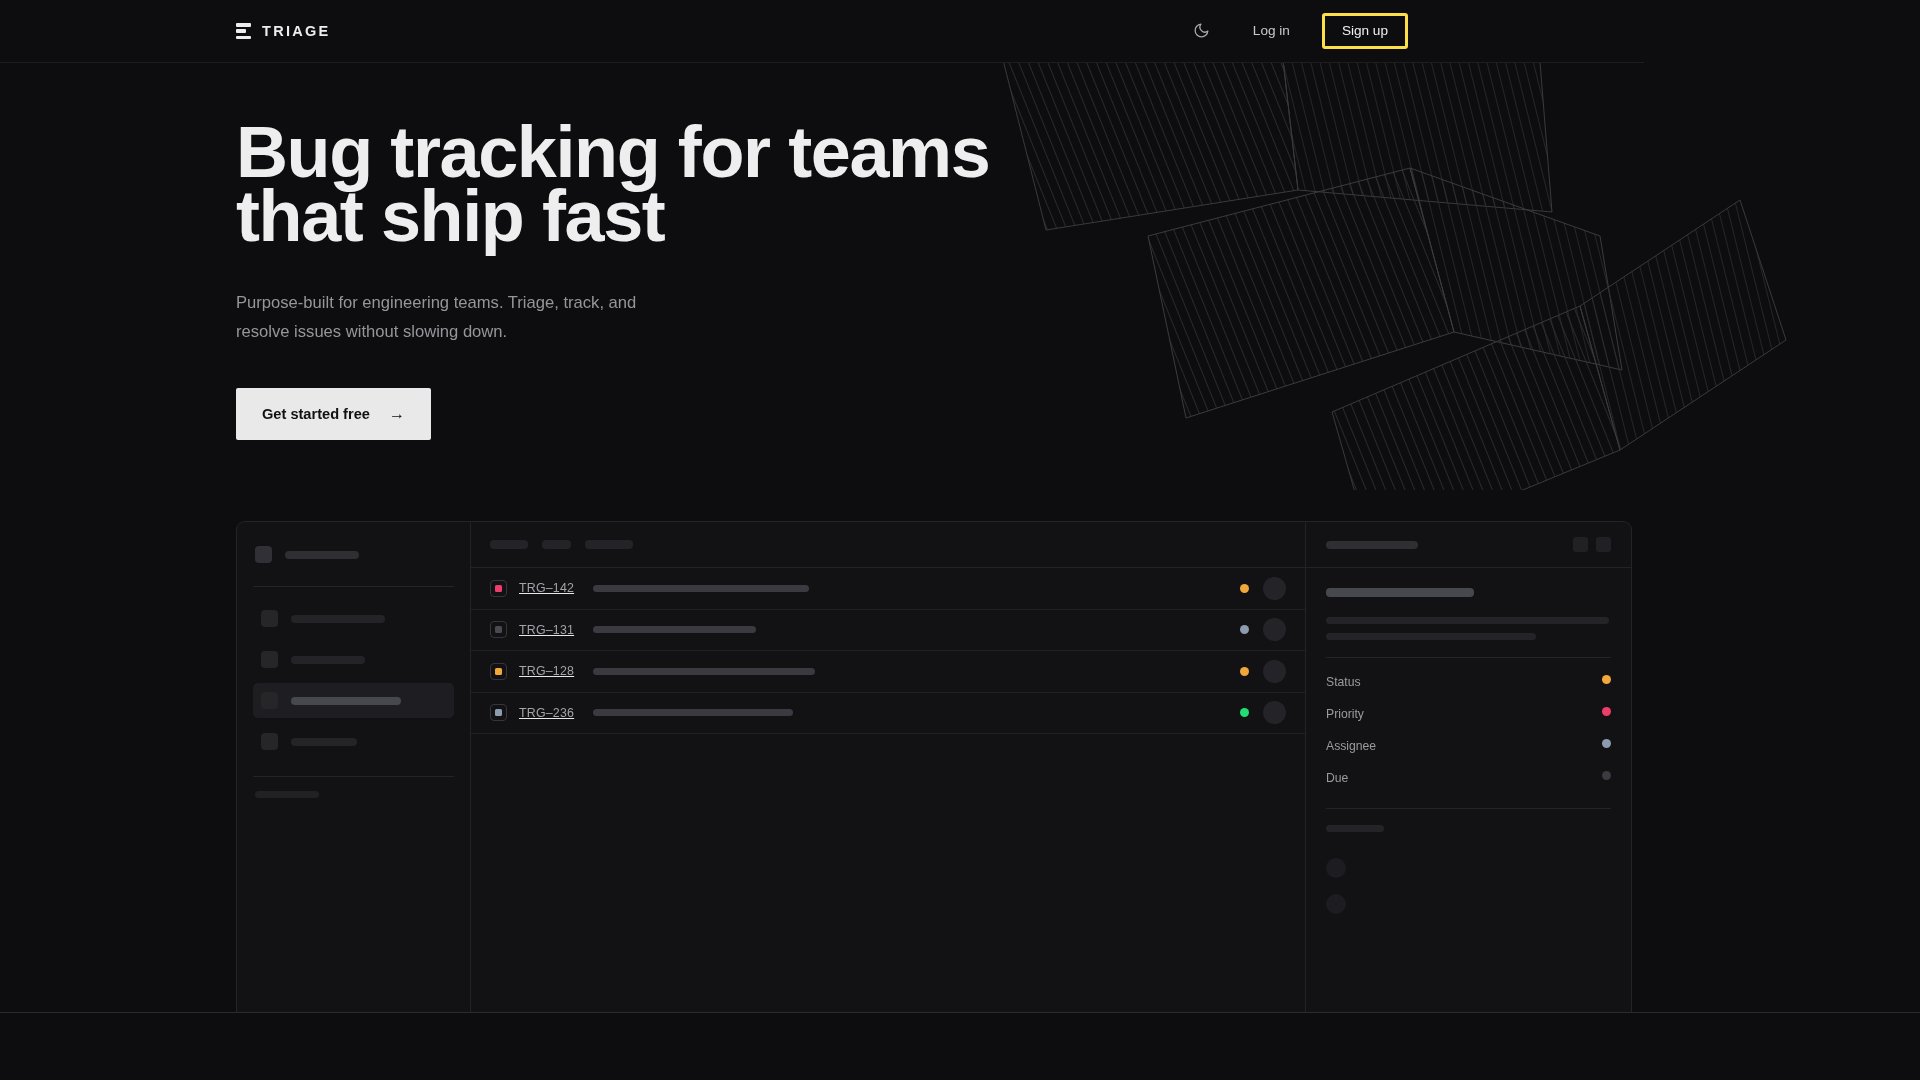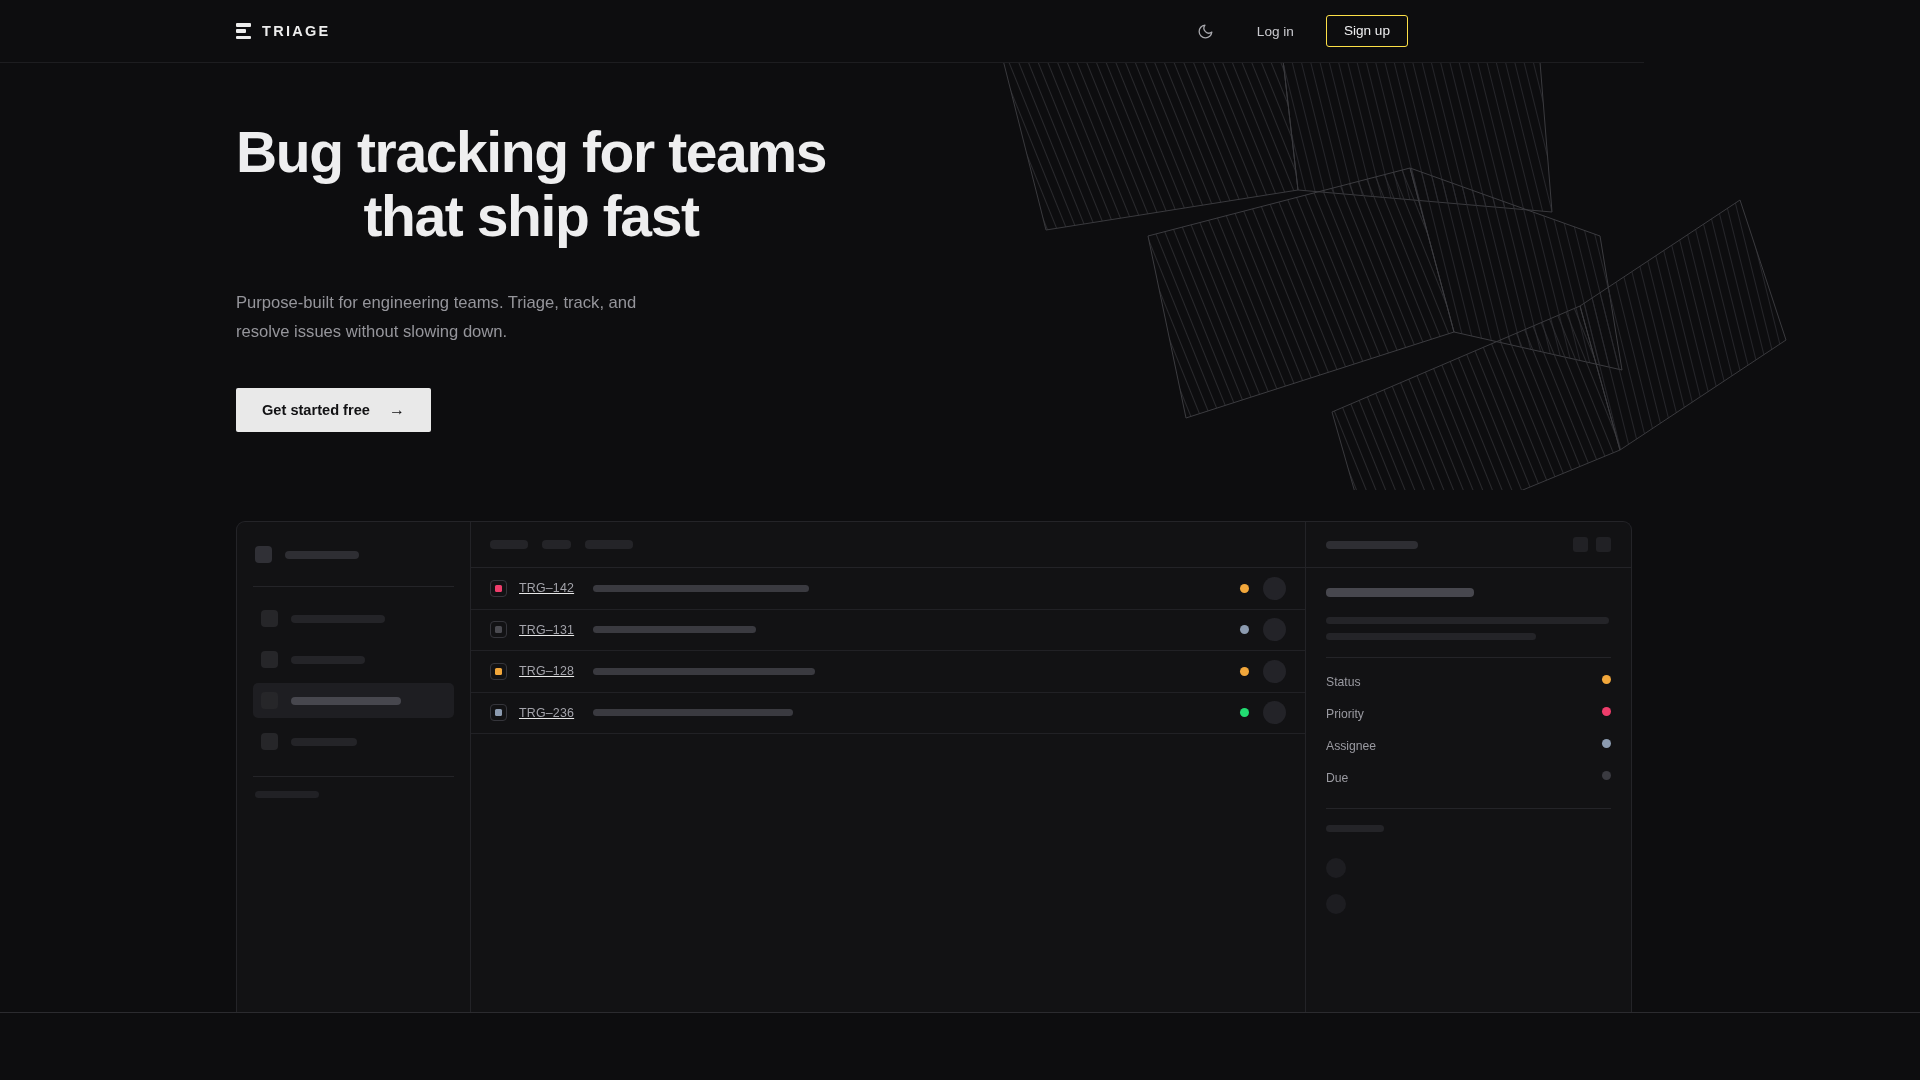--- a/index.html
+++ b/index.html
@@ -78,21 +78,21 @@
     font-size: 13.6px;
     color: #c9c9ce;
     padding: 6px 10px;
     margin-right: 22px;
     text-decoration: none;
   }
   .signup-btn {
     font-size: 13.6px;
     color: #f0f0f2;
     background: transparent;
-    border: 1px solid #fde047;
+    border: 3px solid #fde047;
     border-radius: 3px;
     padding: 8px 17px;
     font-family: "Liberation Sans", sans-serif;
     line-height: 1.1;
   }
 
   
   .decor {
     position: absolute;
     top: 40px;
@@ -104,47 +104,46 @@
   }
 
   
   .hero {
     position: absolute;
     left: 236px;
     top: 120px;
     z-index: 10;
   }
   .hero h1 {
-    font-size: 57px;
+    font-size: 72px;
     line-height: 64px;
     font-weight: 700;
     letter-spacing: -1.4px;
     color: #eeeeef;
     white-space: pre-line;
-    text-align: center;
   }
   .hero p {
     margin-top: 40px;
     font-size: 16.6px;
     line-height: 29px;
     color: #95959b;
     white-space: pre-line;
     max-width: 520px;
   }
   .cta {
     margin-top: 42px;
     display: inline-flex;
     align-items: center;
     gap: 19px;
     background: #e9e9e9;
     color: #111113;
     border: none;
     border-radius: 2px;
     padding: 0 26px;
-    height: 44px;
+    height: 52px;
     font-size: 14.6px;
     font-weight: 700;
     font-family: "Liberation Sans", sans-serif;
   }
   .cta .arrow { font-size: 16px; font-weight: 400; }
 
   
   .mockup {
     position: absolute;
     left: 236px;

